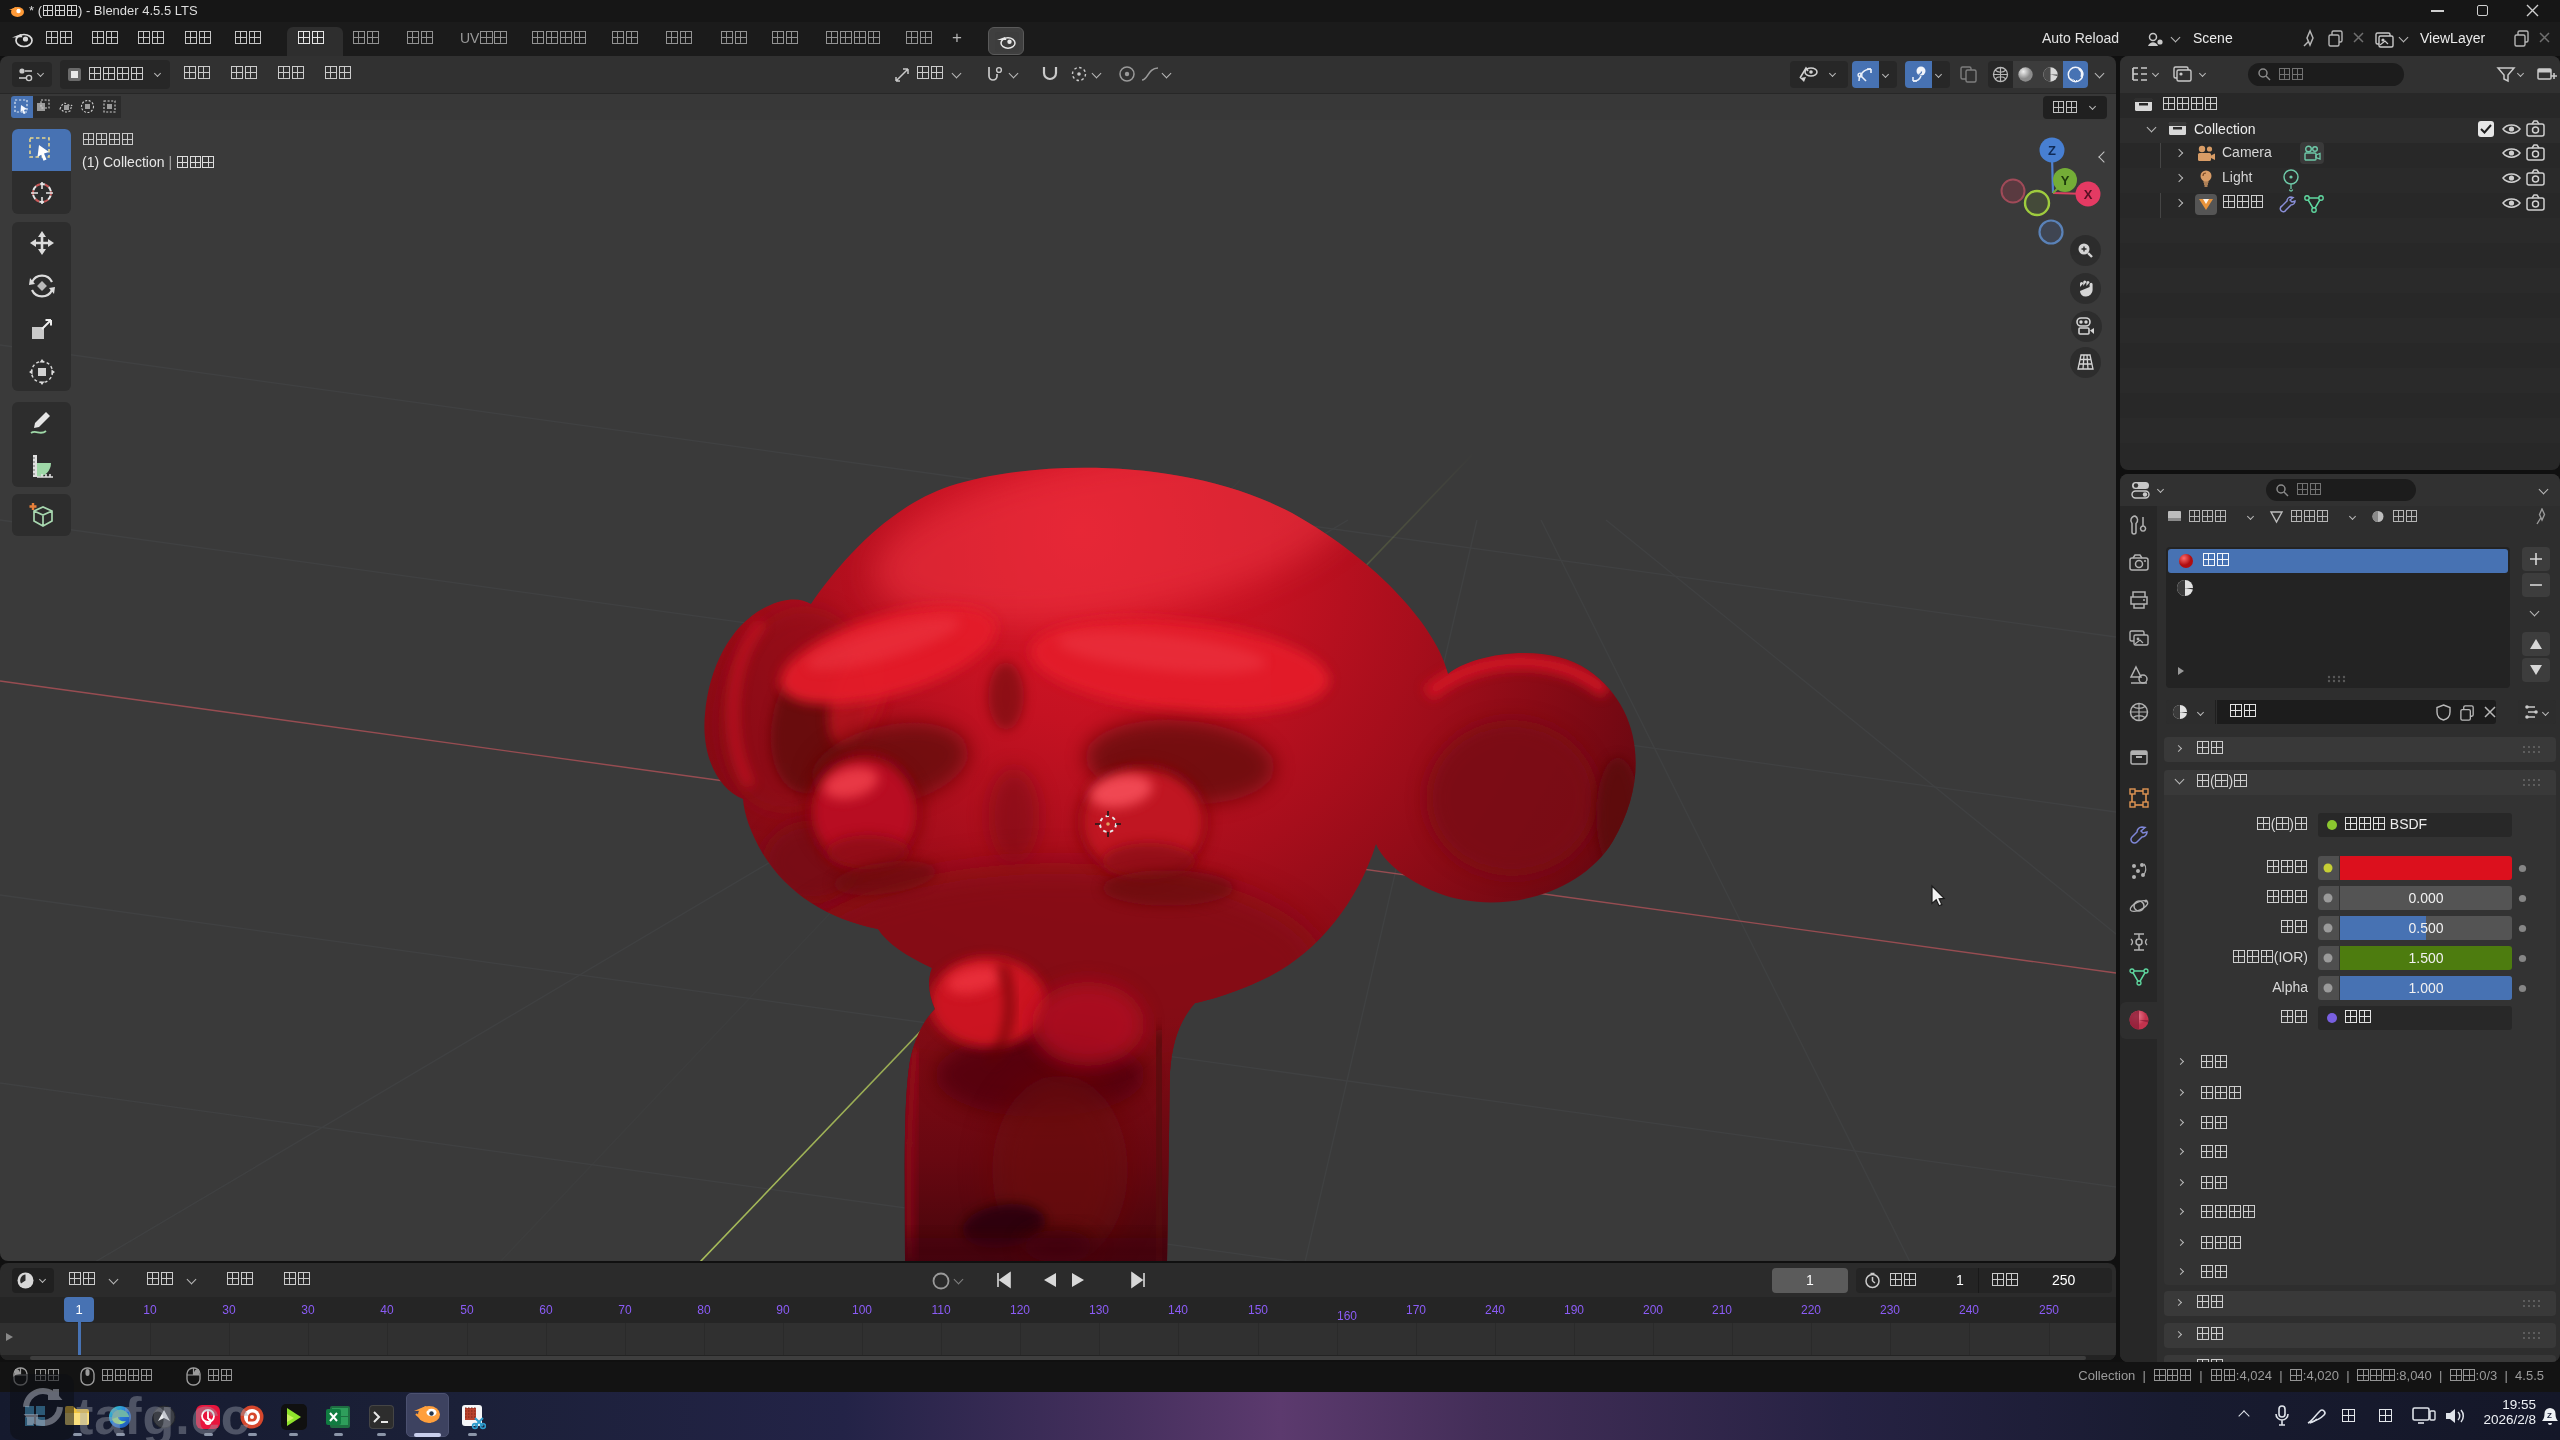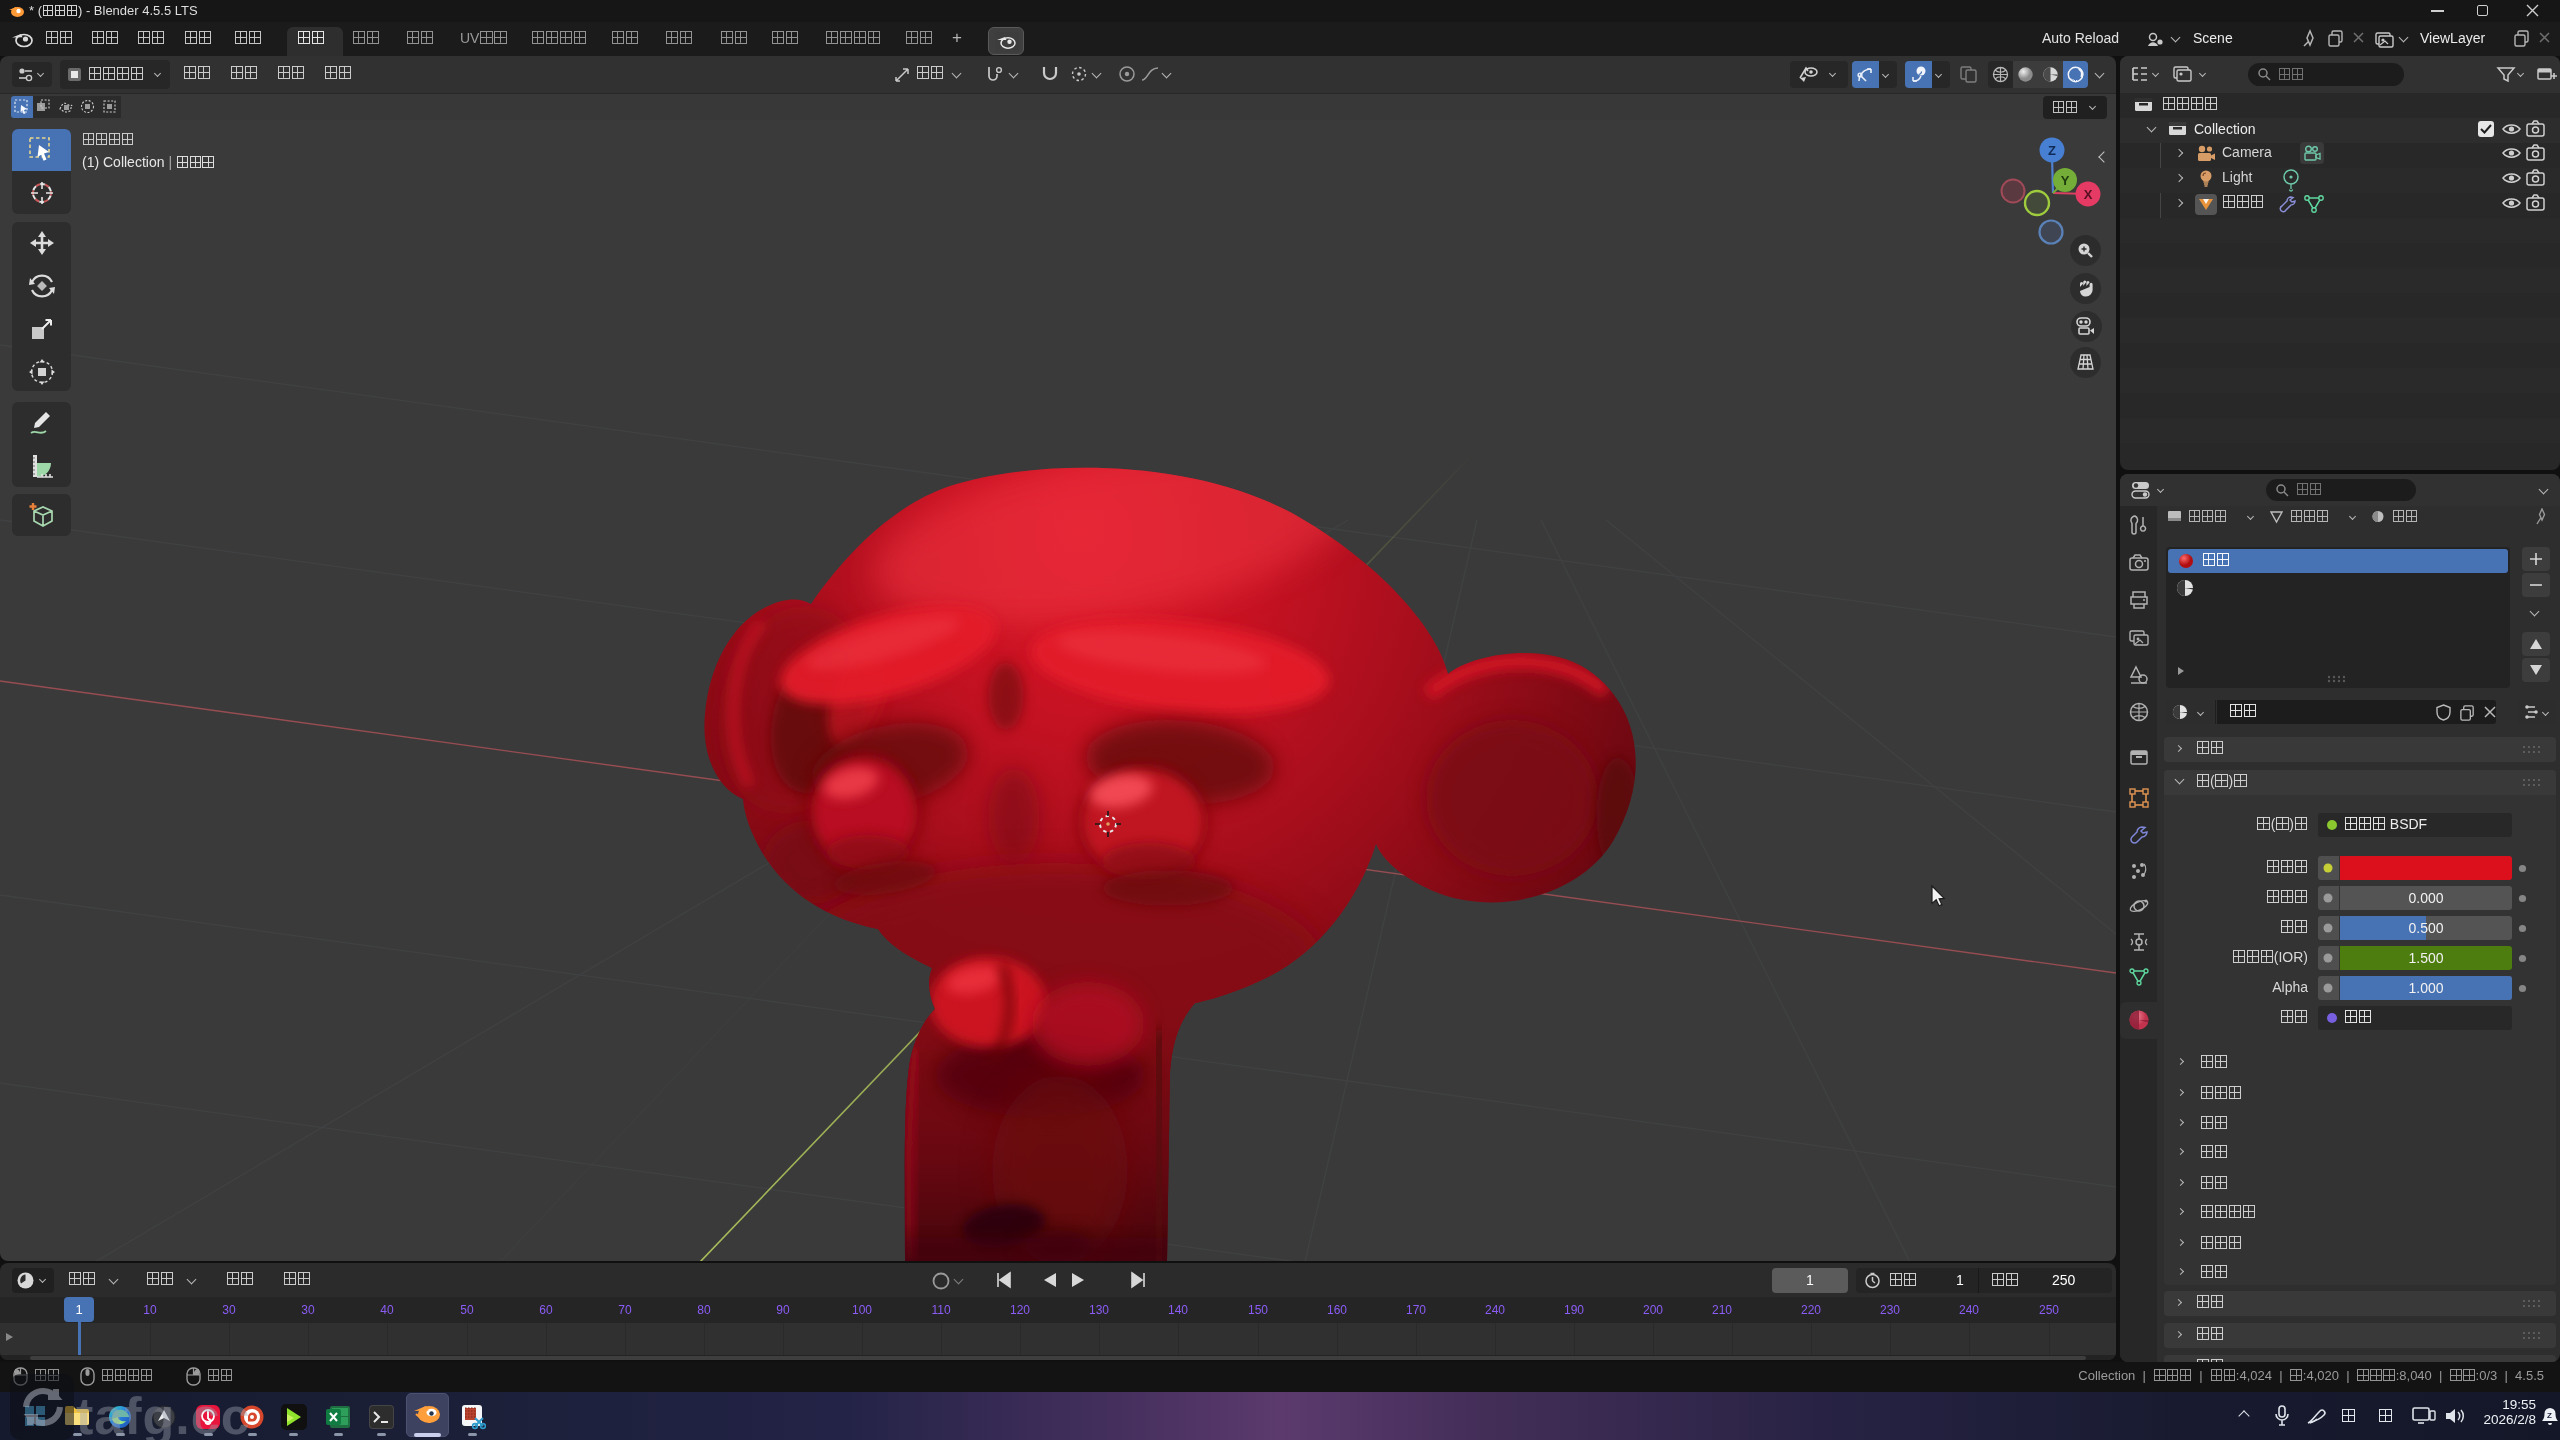--- a/index.html
+++ b/index.html
@@ -534,21 +534,21 @@
       <span class="abs" style="left:526px;top:6px;width:40px;text-align:center">60</span>
       <span class="abs" style="left:605px;top:6px;width:40px;text-align:center">70</span>
       <span class="abs" style="left:684px;top:6px;width:40px;text-align:center">80</span>
       <span class="abs" style="left:763px;top:6px;width:40px;text-align:center">90</span>
       <span class="abs" style="left:842px;top:6px;width:40px;text-align:center">100</span>
       <span class="abs" style="left:921px;top:6px;width:40px;text-align:center">110</span>
       <span class="abs" style="left:1000px;top:6px;width:40px;text-align:center">120</span>
       <span class="abs" style="left:1079px;top:6px;width:40px;text-align:center">130</span>
       <span class="abs" style="left:1158px;top:6px;width:40px;text-align:center">140</span>
       <span class="abs" style="left:1238px;top:6px;width:40px;text-align:center">150</span>
-      <span class="abs" style="left:1317px;top:6px;width:40px;text-align:center">160</span>
+      <span class="abs" style="left:1317px;top:12px;width:40px;text-align:right">160</span>
       <span class="abs" style="left:1396px;top:6px;width:40px;text-align:center">170</span>
       <span class="abs" style="left:1475px;top:6px;width:40px;text-align:center">240</span>
       <span class="abs" style="left:1554px;top:6px;width:40px;text-align:center">190</span>
       <span class="abs" style="left:1633px;top:6px;width:40px;text-align:center">200</span>
       <span class="abs" style="left:1712px;top:6px;width:40px;">210</span>
       <span class="abs" style="left:1791px;top:6px;width:40px;text-align:center">220</span>
       <span class="abs" style="left:1870px;top:6px;width:40px;text-align:center">230</span>
       <span class="abs" style="left:1949px;top:6px;width:40px;text-align:center">240</span>
       <span class="abs" style="left:2029px;top:6px;width:40px;text-align:center">250</span>
  </div>

